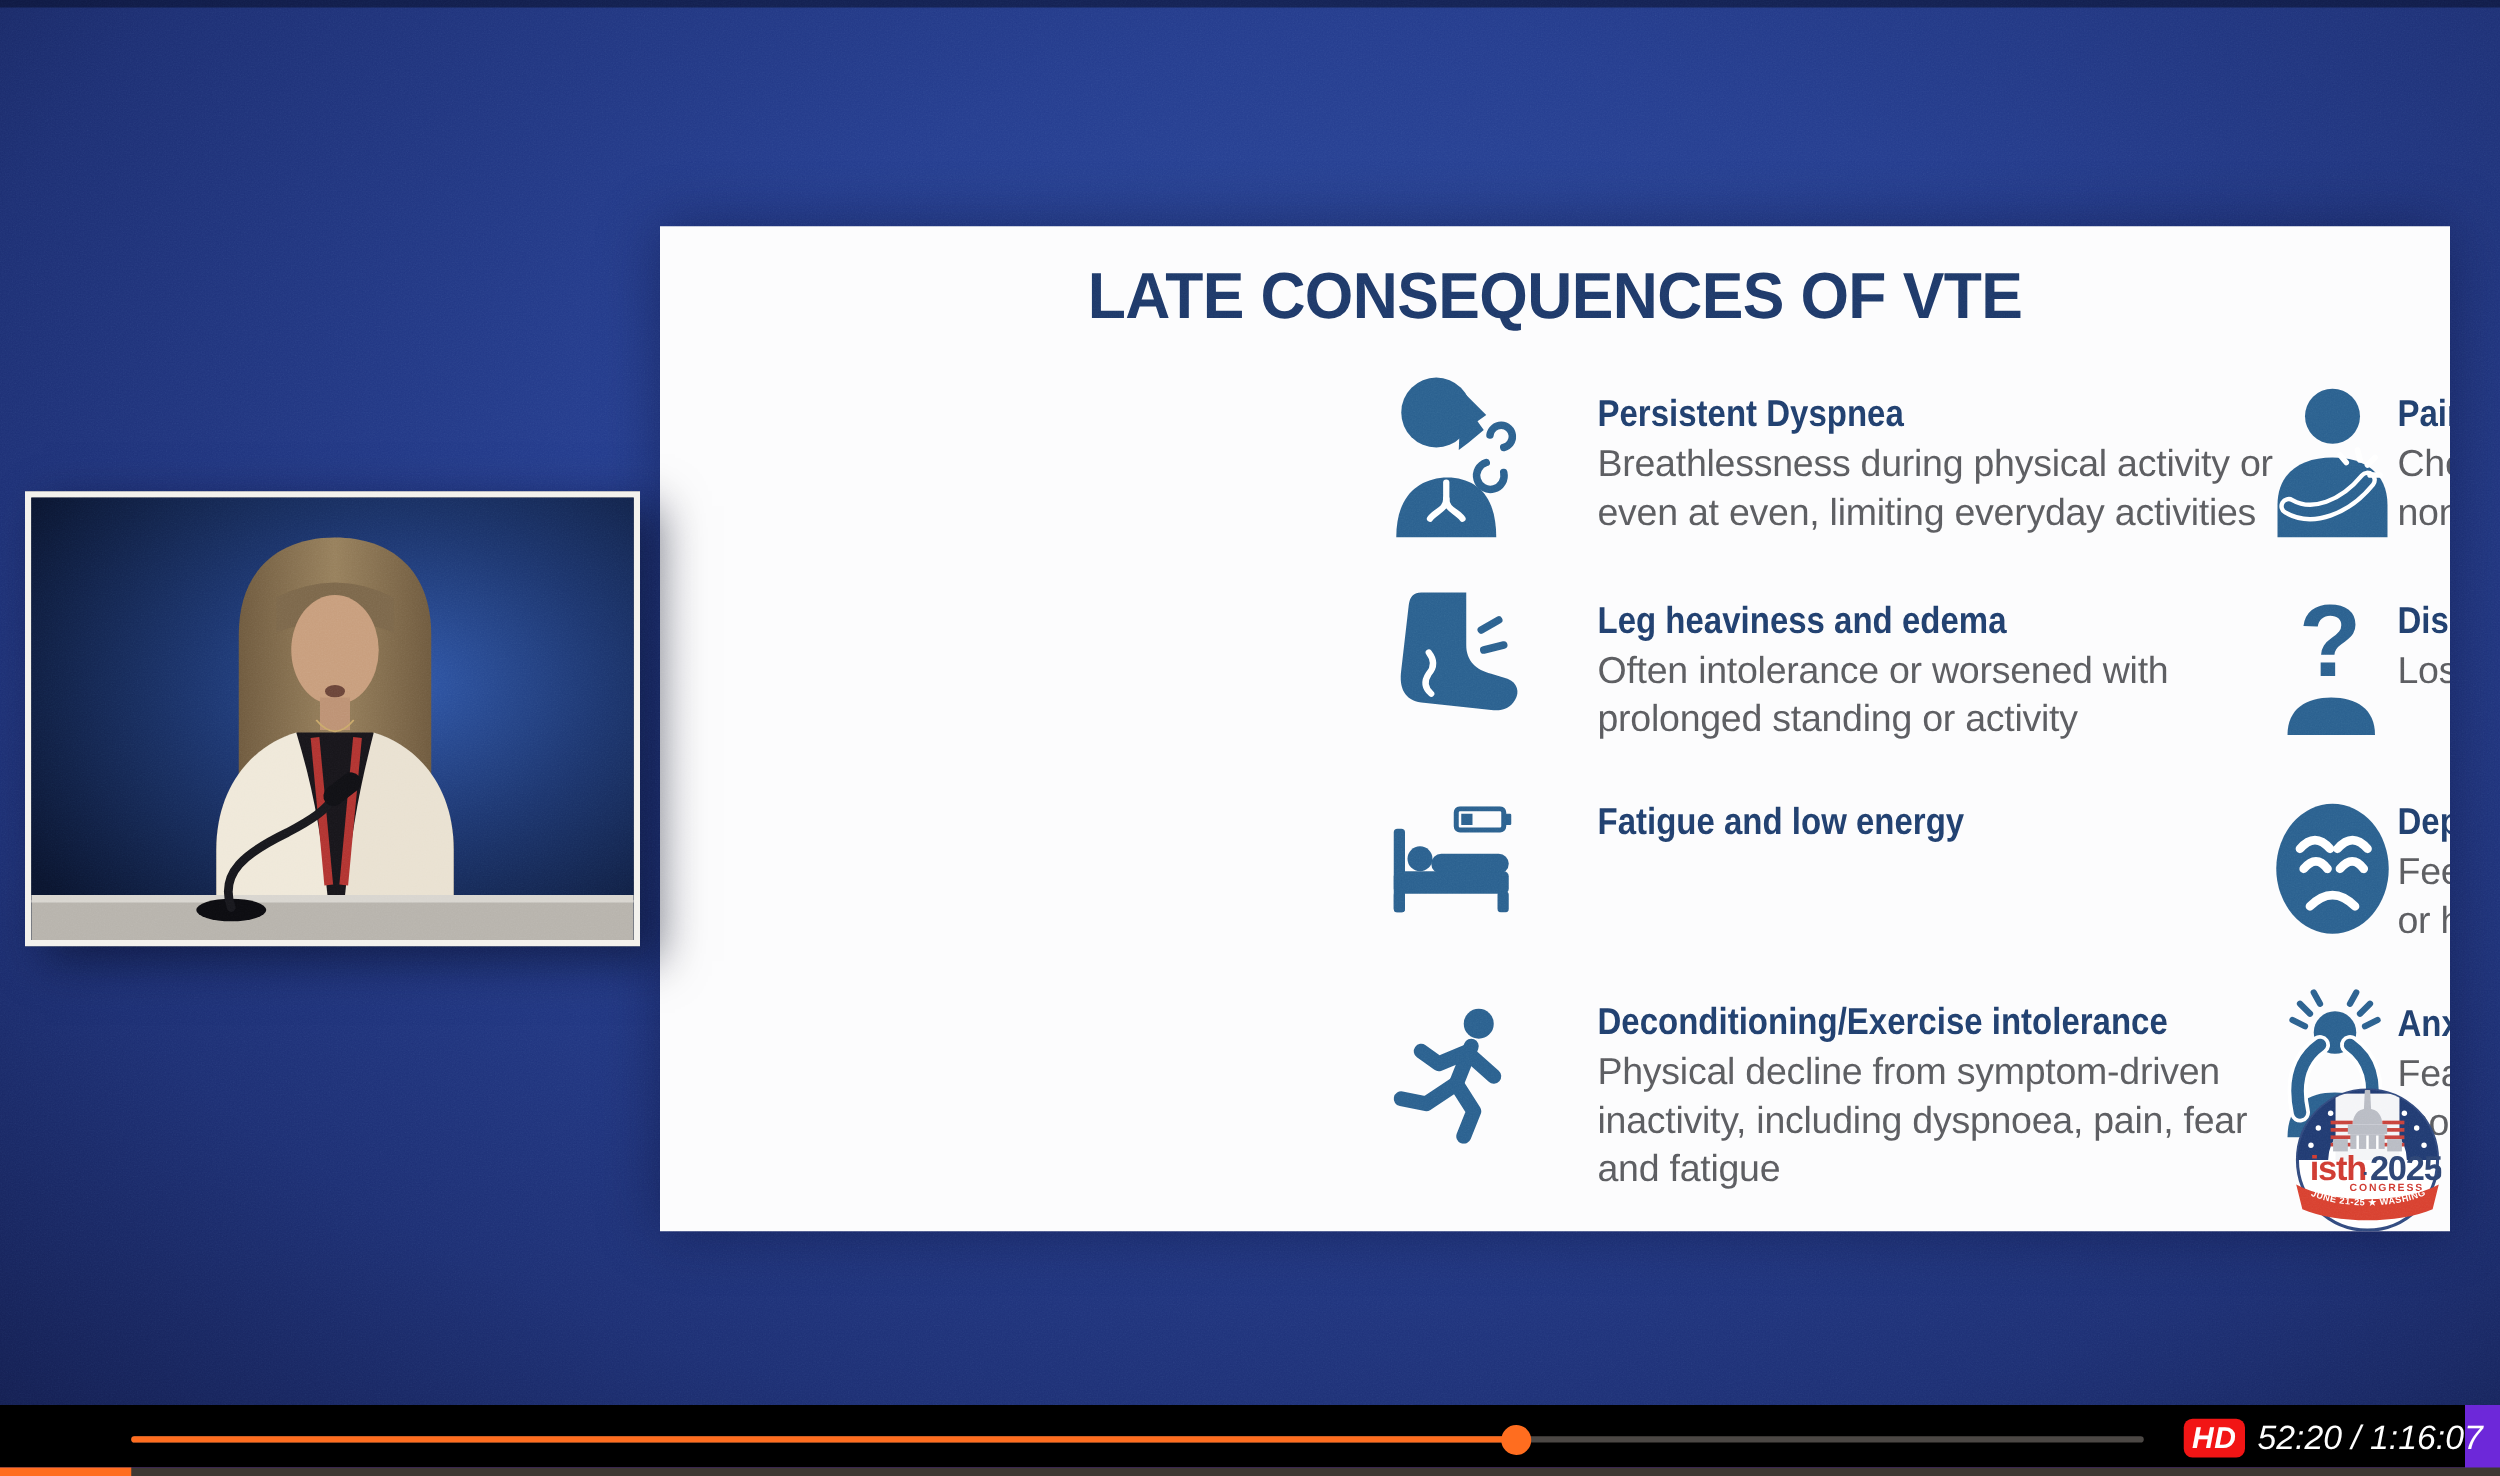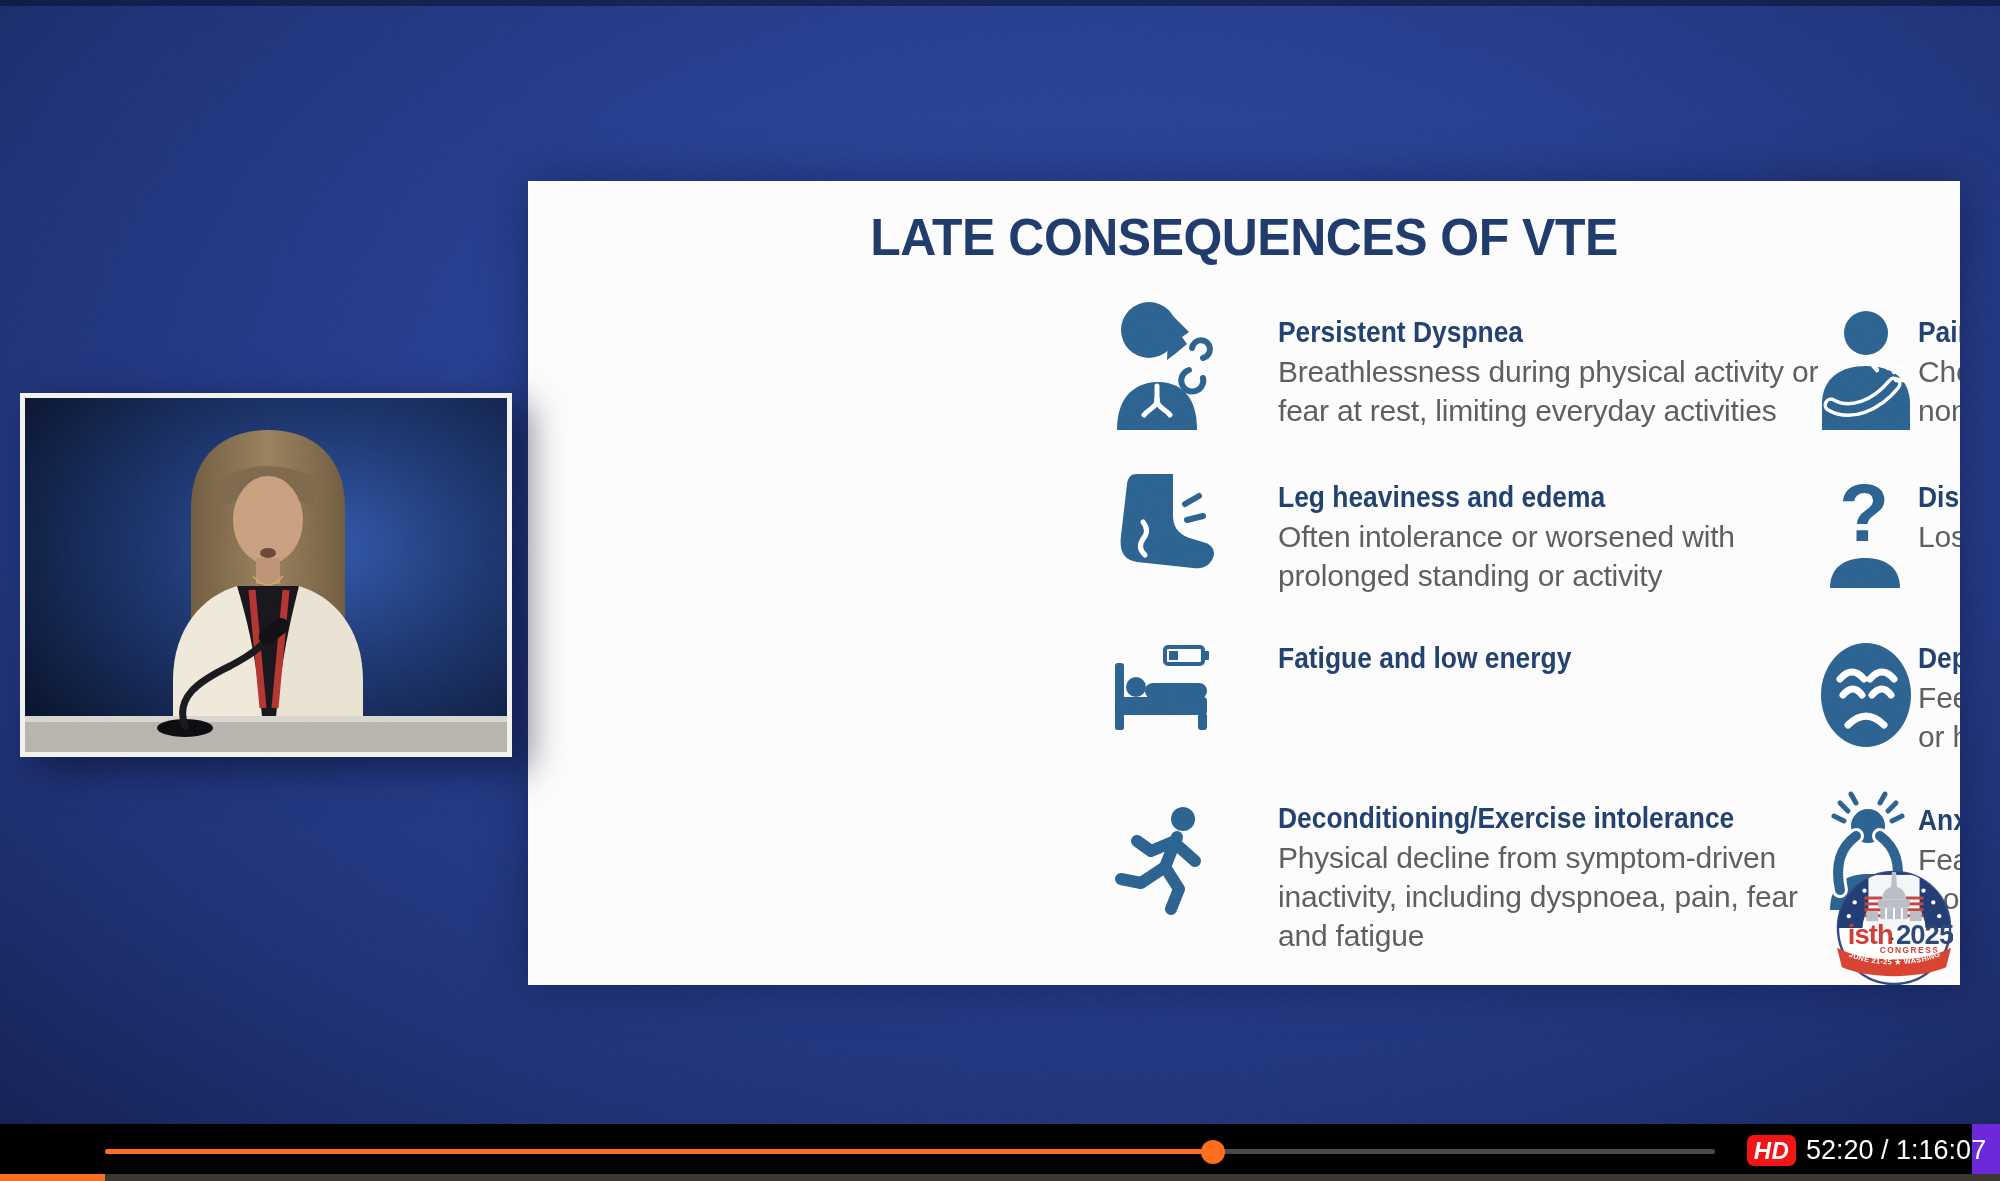--- a/index.html
+++ b/index.html
@@ -75,21 +75,21 @@
   #seek-playhead{
     position:absolute;right:-12px;top:50%;width:24px;height:24px;margin-top:-12px;border-radius:50%;
     background:var(--accent-orange,#ff6d1f);
   }
   #hd-badge{
     position:absolute;left:1747px;top:11px;width:49px;height:31px;border-radius:7px;
     background:var(--hd-red,#f21515);color:#fff;font-weight:700;font-style:italic;
     font-size:24px;display:flex;align-items:center;justify-content:center;letter-spacing:.5px;
   }
   #time-display{
-    position:absolute;left:1806px;top:11px;color:#fff;font-size:27px;line-height:31px;white-space:nowrap;
+    position:absolute;left:1806px;top:11px;color:#fff;font-size:27px;line-height:31px;white-space:nowrap;font-style:italic;
   }
   #bottom-strip{position:absolute;left:0;top:1174px;width:2000px;height:7px;background:var(--strip-gray,#3e3833);}
   #bottom-strip .strip-played{position:absolute;left:0;top:0;height:7px;width:105px;background:var(--accent-orange,#ff6d1f);}
 </style>
 </head>
 <body>
 
 <div id="stage">
 
   <div id="video-area">
@@ -113,21 +113,21 @@
             </g>
             <g stroke="#2a608f" stroke-width="6" fill="none" stroke-linecap="round">
               <path d="M79,48 a9,9 0 1 1 11,10"></path>
               <path d="M76,70 a11,11 0 1 0 14,8"></path>
             </g>
           </svg>
         </span>
         <div class="text">
           <h2>Persistent Dyspnea</h2>
           <p>Breathlessness during physical activity or
-fear at rest, limiting everyday activities</p>
+even at even, limiting everyday activities</p>
         </div>
       </div>
 
       <div class="item col-right" id="item-2">
         <span class="icon">
           <svg width="100" height="120" viewBox="0 0 100 120">
             <g fill="#2a608f">
               <circle cx="50" cy="23" r="22"></circle>
               <path d="M6,120 L6,94 C6,68 25,56 50,56 C75,56 94,68 94,94 L94,120 Z"></path>
             </g>

